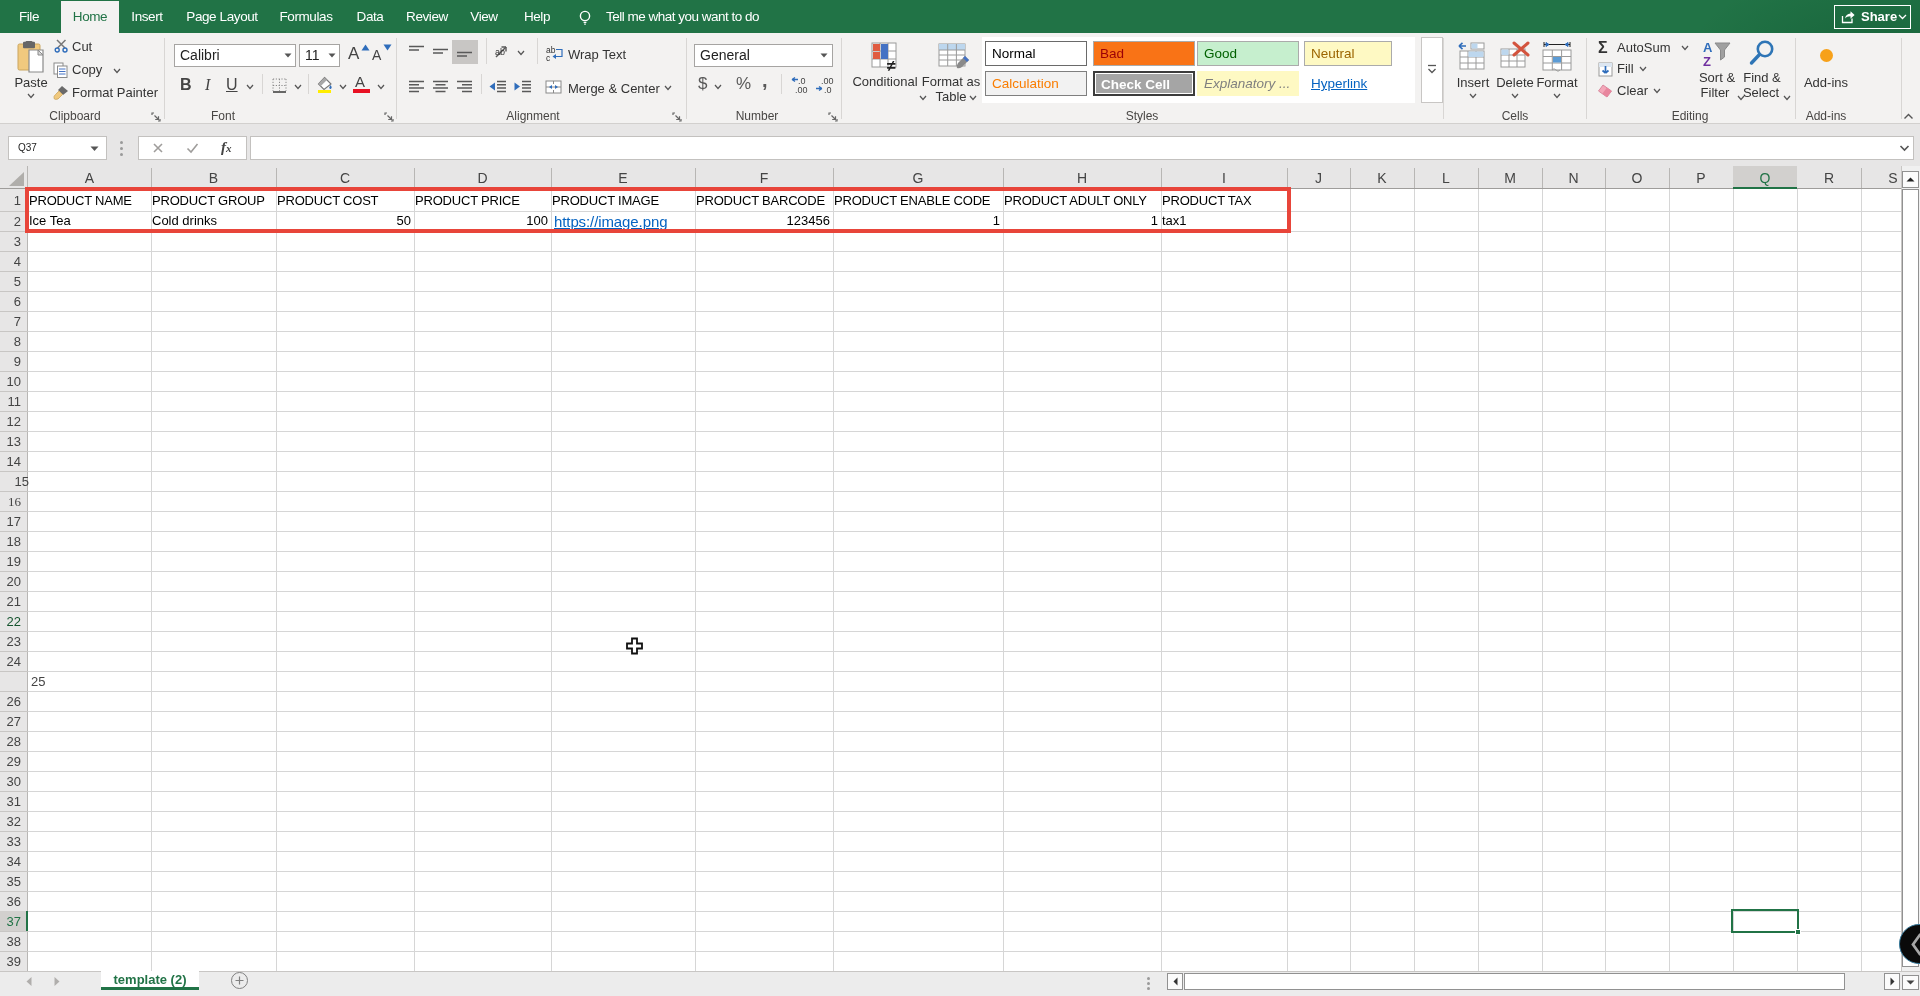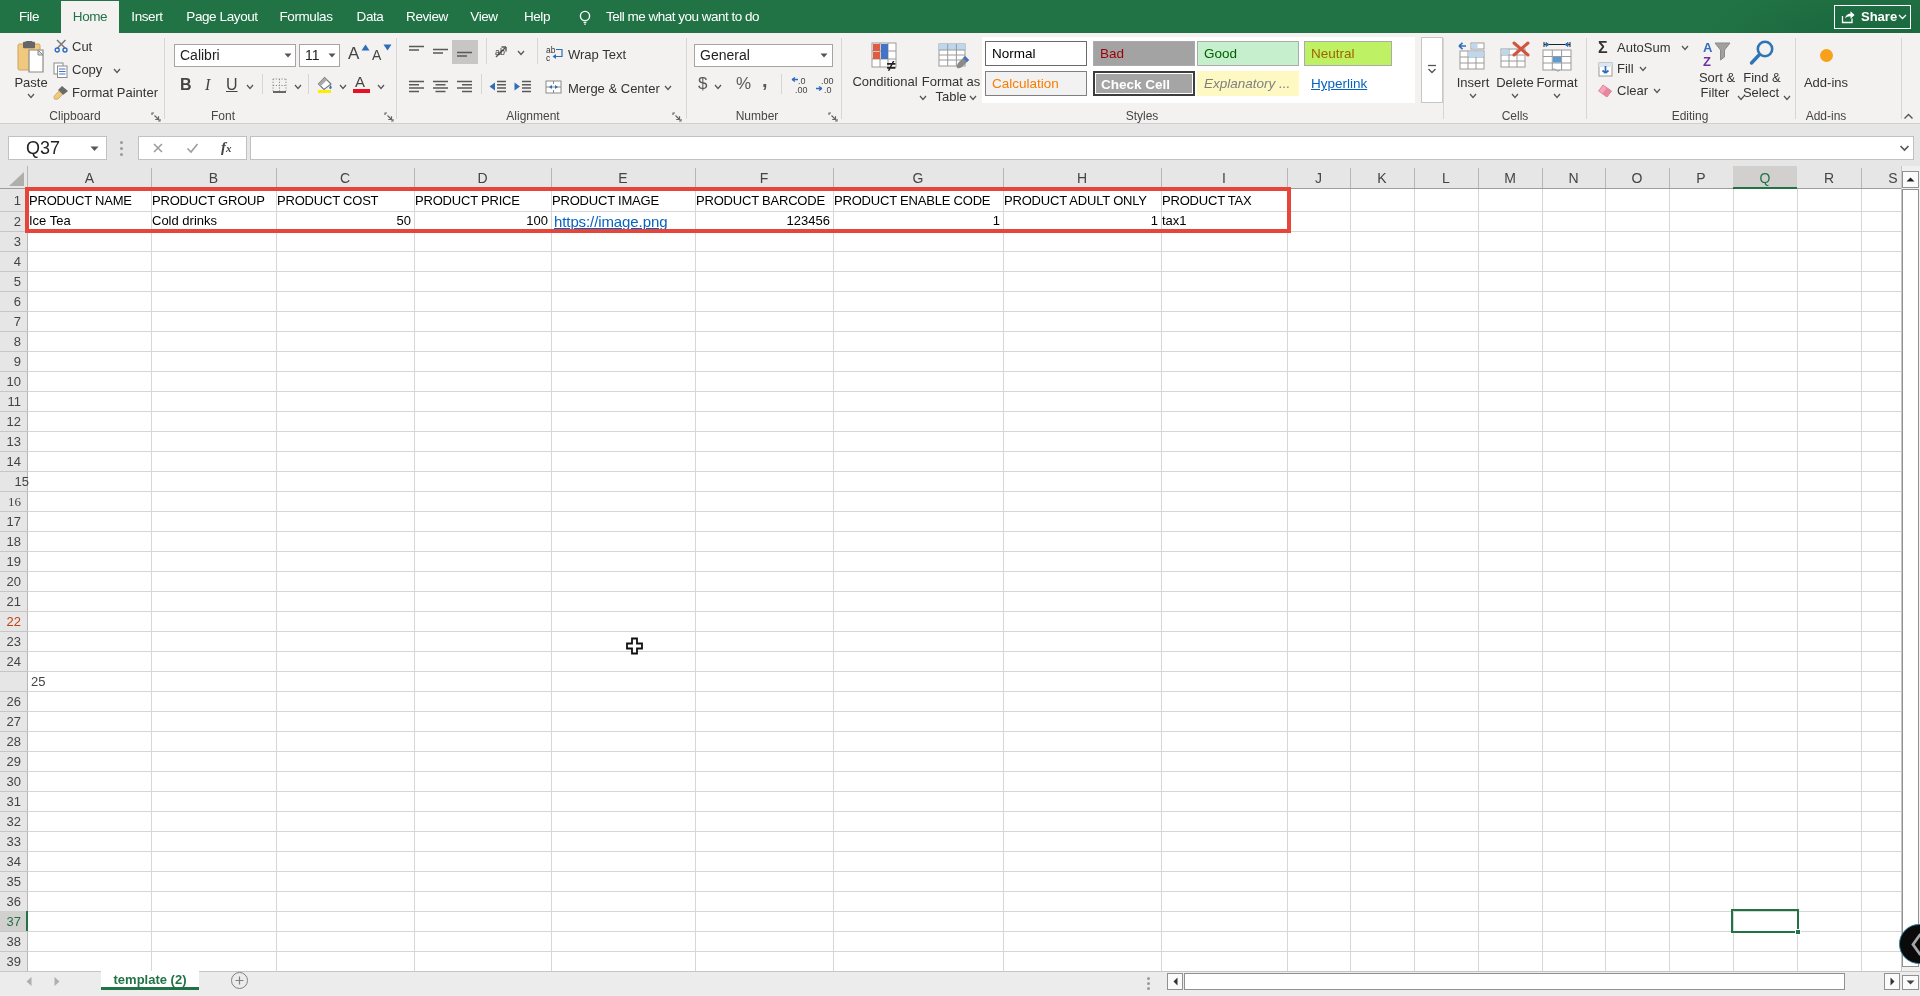--- a/index.html
+++ b/index.html
@@ -267,23 +267,23 @@
 <path d="M27 15 L31 19 L29 21 L25 17 Z" fill="#4472c4"></path>
 </svg>
 <div class="abs" style="left:901px;top:74px;width:100px;text-align:center;font-size:13px;color:#333;">Format as</div>
 <div class="abs" style="left:901px;top:89px;width:100px;text-align:center;font-size:13px;color:#333;">Table</div>
 <svg class="abs" style="left:969px;top:95px;" width="8" height="6" viewBox="0 0 8 6">
     <path d="M1 1 L4 4.5 L7 1" fill="none" stroke="#555" stroke-width="1.2"></path>
   </svg>
 
 <div class="abs" style="left:982px;top:37px;width:433px;height:66px;background:#fff;"></div>
 <div class="abs" style="left:985px;top:41px;width:102px;height:25px;background:#fff;border:1px solid #6a6a6a;box-shadow:inset 0 0 0 2px #fff;color:#000;font-weight:normal;font-style:normal;font-size:13.5px;line-height:23px;padding-left:6px;text-decoration:none;white-space:nowrap;overflow:hidden;">Normal</div>
-<div class="abs" style="left:1093px;top:41px;width:102px;height:25px;background:#a3a3a3;border:1px solid #ababab;color:#9c0006;font-weight:normal;font-style:normal;font-size:13.5px;line-height:23px;padding-left:6px;text-decoration:none;white-space:nowrap;overflow:hidden;">Bad</div>
+<div class="abs" style="left:1093px;top:41px;width:102px;height:25px;background:#f97316;border:1px solid #ababab;color:#9c0006;font-weight:normal;font-style:normal;font-size:13.5px;line-height:23px;padding-left:6px;text-decoration:none;white-space:nowrap;overflow:hidden;">Bad</div>
 <div class="abs" style="left:1197px;top:41px;width:102px;height:25px;background:#c6efce;border:1px solid #ababab;color:#006100;font-weight:normal;font-style:normal;font-size:13.5px;line-height:23px;padding-left:6px;text-decoration:none;white-space:nowrap;overflow:hidden;">Good</div>
-<div class="abs" style="left:1304px;top:41px;width:88px;height:25px;background:#bef264;border:1px solid #ababab;color:#9c6500;font-weight:normal;font-style:normal;font-size:13.5px;line-height:23px;padding-left:6px;text-decoration:none;white-space:nowrap;overflow:hidden;">Neutral</div>
+<div class="abs" style="left:1304px;top:41px;width:88px;height:25px;background:#fef9c3;border:1px solid #ababab;color:#9c6500;font-weight:normal;font-style:normal;font-size:13.5px;line-height:23px;padding-left:6px;text-decoration:none;white-space:nowrap;overflow:hidden;">Neutral</div>
 <div class="abs" style="left:985px;top:71px;width:102px;height:25px;background:#f2f2f2;border:1px solid #7f7f7f;color:#fa7d00;font-weight:normal;font-style:normal;font-size:13.5px;line-height:23px;padding-left:6px;text-decoration:none;white-space:nowrap;overflow:hidden;">Calculation</div>
 <div class="abs" style="left:1093px;top:71px;width:102px;height:25px;background:#a5a5a5;border:2px solid #3c3c3c;box-shadow:inset 0 0 0 1px #fff;color:#ffffff;font-weight:bold;font-style:normal;font-size:13.5px;line-height:23px;padding-left:6px;text-decoration:none;white-space:nowrap;overflow:hidden;">Check Cell</div>
 <div class="abs" style="left:1197px;top:71px;width:102px;height:25px;background:#fef9c3;border:1px solid transparent;color:#7f7f7f;font-weight:normal;font-style:italic;font-size:13.5px;line-height:23px;padding-left:6px;text-decoration:none;white-space:nowrap;overflow:hidden;">Explanatory ...</div>
 <div class="abs" style="left:1304px;top:71px;width:102px;height:25px;background:#ffffff;border:1px solid transparent;color:#0563c1;font-weight:normal;font-style:normal;font-size:13.5px;line-height:23px;padding-left:6px;text-decoration:underline;white-space:nowrap;overflow:hidden;">Hyperlink</div>
 <div class="abs" style="left:1421px;top:37px;width:22px;height:66px;background:#fff;border:1px solid #c8c6c4;"></div>
 <svg class="abs" style="left:1426px;top:63px;" width="12" height="12" viewBox="0 0 12 12">
 <path d="M2 2.5 L10 2.5" stroke="#555" stroke-width="1.3"></path>
 <path d="M2.5 6 L6 9.5 L9.5 6" fill="none" stroke="#555" stroke-width="1.3"></path>
 </svg>
 
@@ -366,21 +366,21 @@
 <svg class="abs" style="left:1783px;top:95px;" width="8" height="6" viewBox="0 0 8 6">
     <path d="M1 1 L4 4.5 L7 1" fill="none" stroke="#555" stroke-width="1.2"></path>
   </svg>
 
 <div class="abs" style="left:1820px;top:49px;width:13px;height:13px;border-radius:50%;background:#f7a11a;"></div>
 <div class="abs" style="left:1796px;top:75px;width:60px;text-align:center;font-size:13px;color:#333;">Add-ins</div>
 
 <div class="abs" style="left:0;top:124px;width:1920px;height:42px;background:#e7e6e6;"></div>
 
 <div class="abs" style="left:8px;top:136px;width:99px;height:24px;background:#fff;border:1px solid #c3c1bf;"></div>
-<div class="abs" style="left:26px;top:136px;height:20px;line-height:24px;font-size:18px;color:#222;">Q37</div>
+<div class="abs" style="left:18px;top:136px;height:20px;line-height:24px;font-size:10px;color:#222;">Q37</div>
 <svg class="abs" style="left:90px;top:146px;" width="9" height="6" viewBox="0 0 9 6">
     <path d="M0.5 0.5 L4.5 5 L8.5 0.5" fill="#555"></path>
   </svg>
 <div class="abs" style="left:120px;top:141px;width:3px;height:3px;background:#9a9a9a;border-radius:50%;"></div>
 <div class="abs" style="left:120px;top:147px;width:3px;height:3px;background:#9a9a9a;border-radius:50%;"></div>
 <div class="abs" style="left:120px;top:153px;width:3px;height:3px;background:#9a9a9a;border-radius:50%;"></div>
 <div class="abs" style="left:138px;top:136px;width:109px;height:24px;background:#fff;border:1px solid #c3c1bf;"></div>
 <svg class="abs" style="left:152px;top:142px;" width="12" height="12" viewBox="0 0 12 12">
     <path d="M2 2 L10 10 M10 2 L2 10" stroke="#9f9d9b" stroke-width="1.6"></path>
   </svg>
@@ -530,21 +530,21 @@
 <div class="abs" style="left:0;top:514px;width:21px;text-align:right;font-size:13px;color:#444;">17</div>
 <div class="abs" style="left:0;top:531px;width:28px;height:1px;background:#c8c6c4;"></div>
 <div class="abs" style="left:0;top:534px;width:21px;text-align:right;font-size:13px;color:#444;">18</div>
 <div class="abs" style="left:0;top:551px;width:28px;height:1px;background:#c8c6c4;"></div>
 <div class="abs" style="left:0;top:554px;width:21px;text-align:right;font-size:13px;color:#444;">19</div>
 <div class="abs" style="left:0;top:571px;width:28px;height:1px;background:#c8c6c4;"></div>
 <div class="abs" style="left:0;top:574px;width:21px;text-align:right;font-size:13px;color:#444;">20</div>
 <div class="abs" style="left:0;top:591px;width:28px;height:1px;background:#c8c6c4;"></div>
 <div class="abs" style="left:0;top:594px;width:21px;text-align:right;font-size:13px;color:#444;">21</div>
 <div class="abs" style="left:0;top:611px;width:28px;height:1px;background:#c8c6c4;"></div>
-<div class="abs" style="left:0;top:614px;width:21px;text-align:right;font-size:13px;color:#c2410c;">22</div>
+<div class="abs" style="left:0;top:614px;width:21px;text-align:right;font-size:13px;color:#14532d;">22</div>
 <div class="abs" style="left:0;top:631px;width:28px;height:1px;background:#c8c6c4;"></div>
 <div class="abs" style="left:0;top:634px;width:21px;text-align:right;font-size:13px;color:#444;">23</div>
 <div class="abs" style="left:0;top:651px;width:28px;height:1px;background:#c8c6c4;"></div>
 <div class="abs" style="left:0;top:654px;width:21px;text-align:right;font-size:13px;color:#444;">24</div>
 <div class="abs" style="left:0;top:671px;width:28px;height:1px;background:#c8c6c4;"></div>
 <div class="abs" style="left:0;top:674px;width:21px;text-align:right;font-size:13px;color:#444;padding-left:31px;">25</div>
 <div class="abs" style="left:0;top:691px;width:28px;height:1px;background:#c8c6c4;"></div>
 <div class="abs" style="left:0;top:694px;width:21px;text-align:right;font-size:13px;color:#444;">26</div>
 <div class="abs" style="left:0;top:711px;width:28px;height:1px;background:#c8c6c4;"></div>
 <div class="abs" style="left:0;top:714px;width:21px;text-align:right;font-size:13px;color:#444;">27</div>

